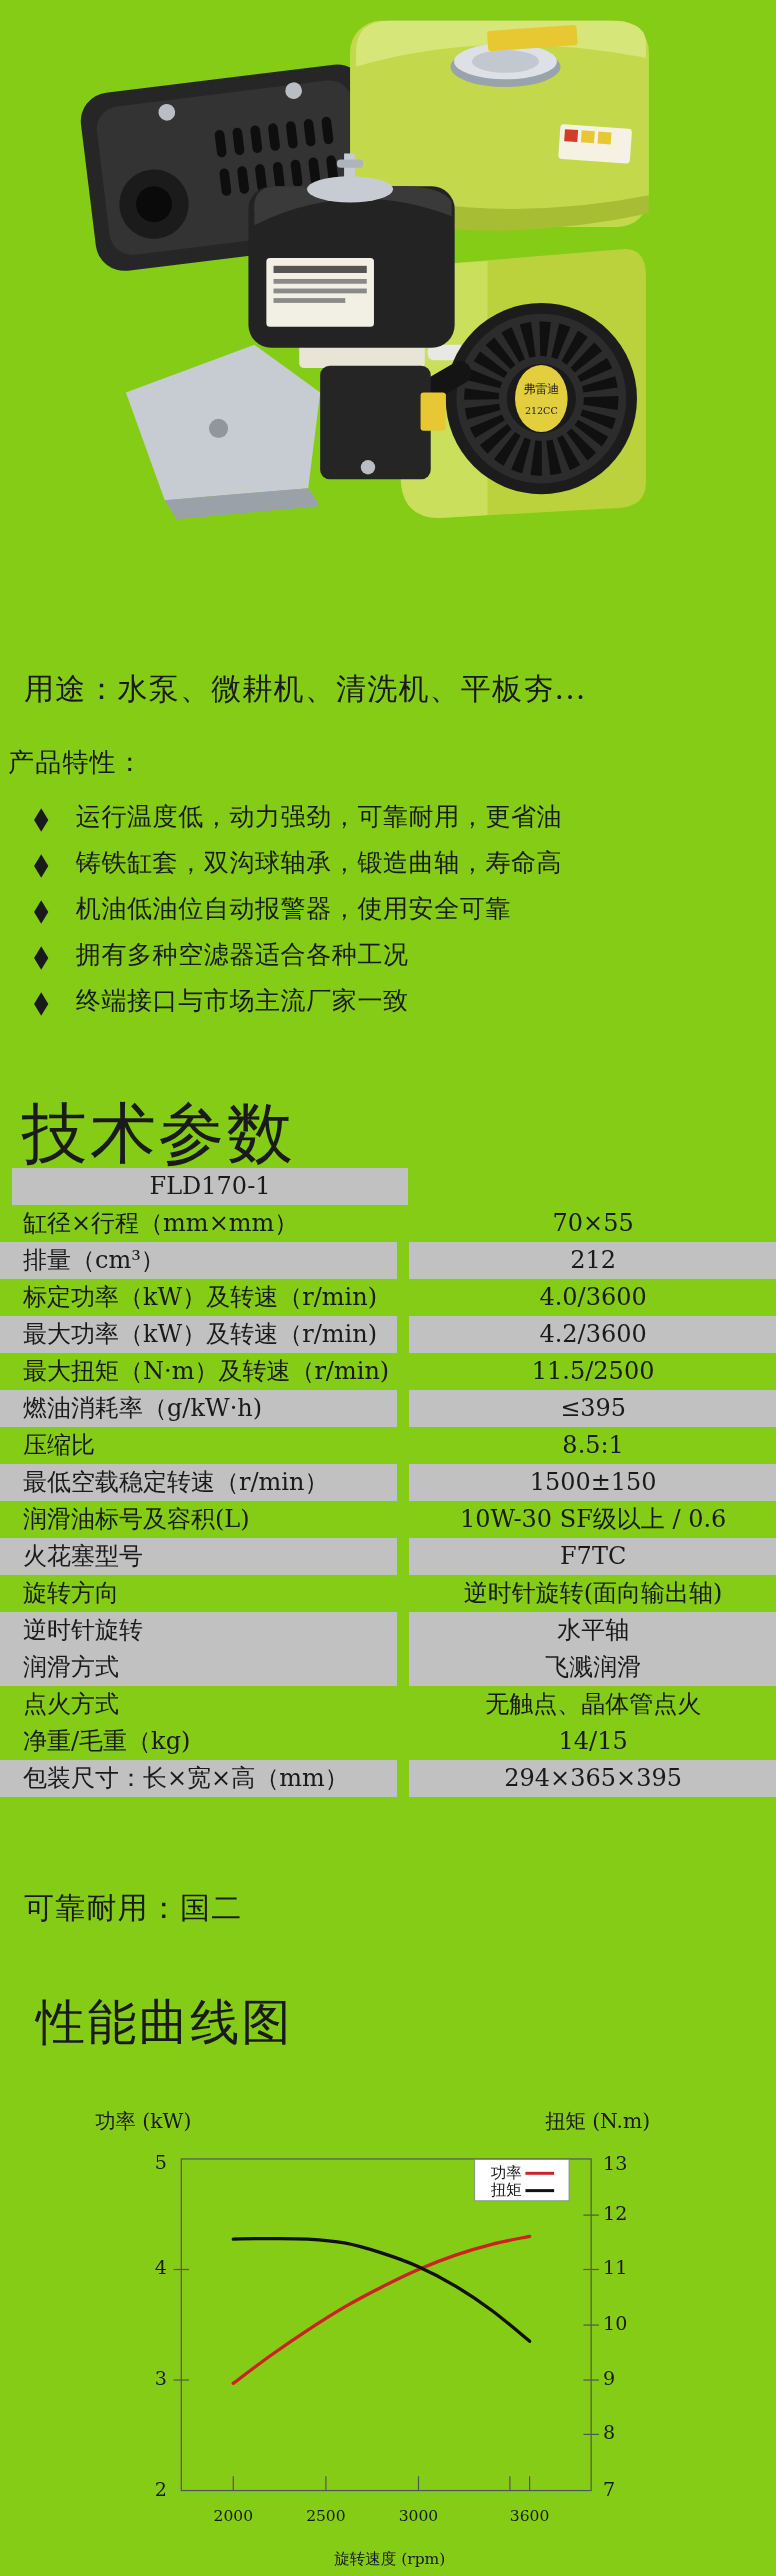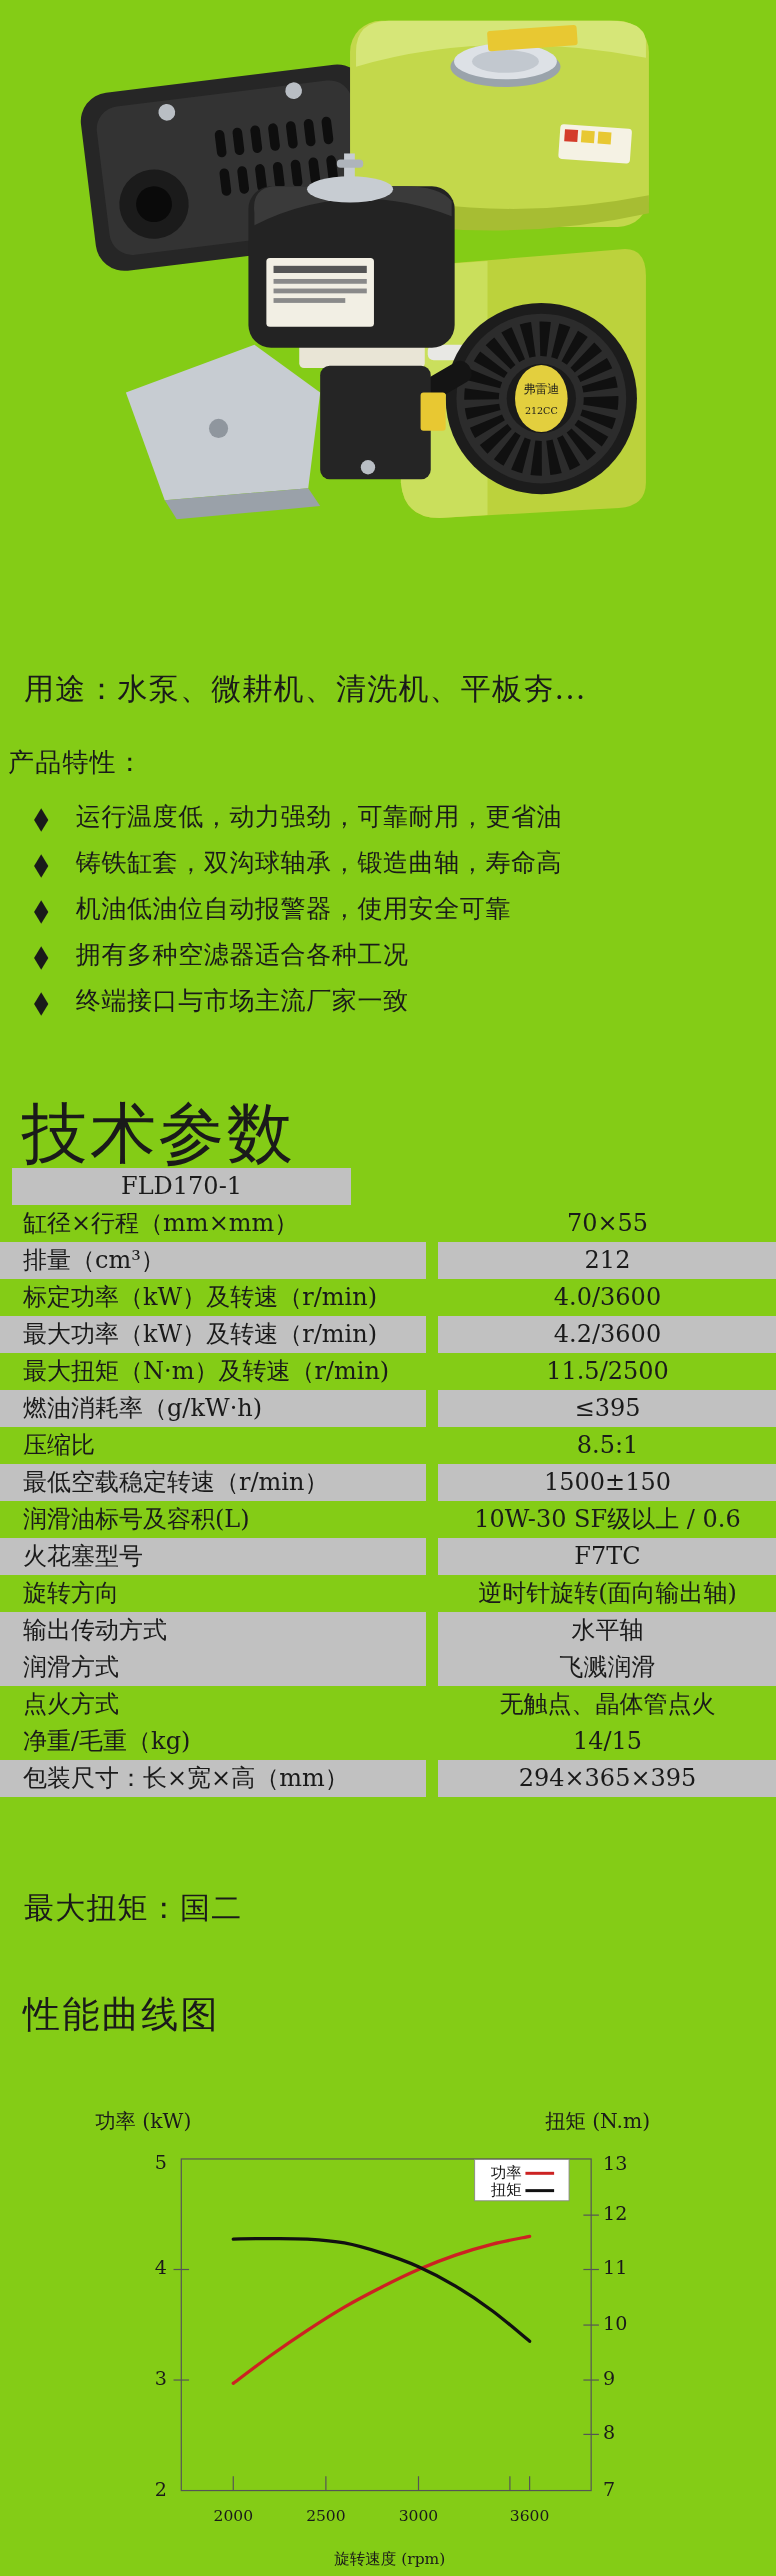--- a/index.html
+++ b/index.html
@@ -8,28 +8,28 @@
   .abs{position:absolute;}
   
   .usage{left:24px;top:669px;font-size:30px;letter-spacing:1.2px;}
   .features-title{left:8px;top:745px;font-size:26px;letter-spacing:1.2px;text-align:center;}
   ul.features{left:24px;top:794px;margin:0;padding:0;list-style:none;}
   ul.features li{height:46px;line-height:46px;font-size:25px;letter-spacing:0.6px;white-space:nowrap;}
   .diamond{display:inline-block;font-family:"DejaVu Sans",sans-serif;font-size:26px;
            transform:scale(0.72,1.18);margin:0 24px 0 7.2px;vertical-align:-1.2px;}
   
   .h-specs{left:21.5px;top:1089px;font-size:66px;letter-spacing:2.4px;}
-  .h-perf{left:23px;top:1990px;font-size:37px;letter-spacing:2.4px;text-align:center;}
+  .h-perf{left:36px;top:1990px;font-size:49px;letter-spacing:2.4px;text-align:center;}
   .compliance{left:24px;top:1888px;font-size:30px;letter-spacing:1.2px;}
   
   .spec-table{left:0;top:1168px;width:777px;}
   .spec-row{display:flex;height:37px;}
   .spec-label,.spec-value{font-size:24px;line-height:37px;white-space:nowrap;overflow:hidden;}
   .spec-label{width:426px;box-sizing:border-box;padding-left:23px;}
-  .spec-value{width:339px;margin-left:12px;text-align:center;}
+  .spec-value{width:396px;margin-left:12px;text-align:center;}
   .spec-row.shade .spec-label,.spec-row.shade .spec-value{background:#c1c1c1;}
   
   .chart-wrap{left:4px;top:2104px;width:777px;height:472px;}
   svg text{font-family:"DejaVu Serif","Liberation Serif",serif;fill:#1a1a1a;}
   .photo-wrap{left:69px;top:9.6px;width:589px;height:529px;}
 </style>
 </head>
 <body>
 
 <div id="page">
@@ -172,42 +172,42 @@
       </div>
       <div class="spec-row shade">
         <div class="spec-label">火花塞型号</div>
         <div class="spec-value">F7TC</div>
       </div>
       <div class="spec-row">
         <div class="spec-label">旋转方向</div>
         <div class="spec-value">逆时针旋转(面向输出轴)</div>
       </div>
       <div class="spec-row shade">
-        <div class="spec-label">输出传动方式</div>
+        <div class="spec-label">逆时针旋转</div>
         <div class="spec-value">水平轴</div>
       </div>
       <div class="spec-row shade">
         <div class="spec-label">润滑方式</div>
         <div class="spec-value">飞溅润滑</div>
       </div>
       <div class="spec-row">
         <div class="spec-label">点火方式</div>
         <div class="spec-value">无触点、晶体管点火</div>
       </div>
       <div class="spec-row">
         <div class="spec-label">净重/毛重（kg)</div>
         <div class="spec-value">14/15</div>
       </div>
       <div class="spec-row shade">
         <div class="spec-label">包装尺寸：长×宽×高（mm）</div>
         <div class="spec-value">294×365×395</div>
       </div>
     </div>
 
-  <div class="abs compliance">最大扭矩：国二</div>
+  <div class="abs compliance">可靠耐用：国二</div>
 
   <div class="abs h-perf">性能曲线图</div>
   <div class="abs chart-wrap">
     <svg id="perf-chart" width="777" height="472" viewBox="0 0 1299 790">
 
       <text x="152" y="40" font-size="34">功率 (kW)</text>
       <text x="905" y="40" font-size="34">扭矩 (N.m)</text>
 
       <rect x="296" y="92" width="686" height="555" fill="none" stroke="#555" stroke-width="2"></rect>
 

